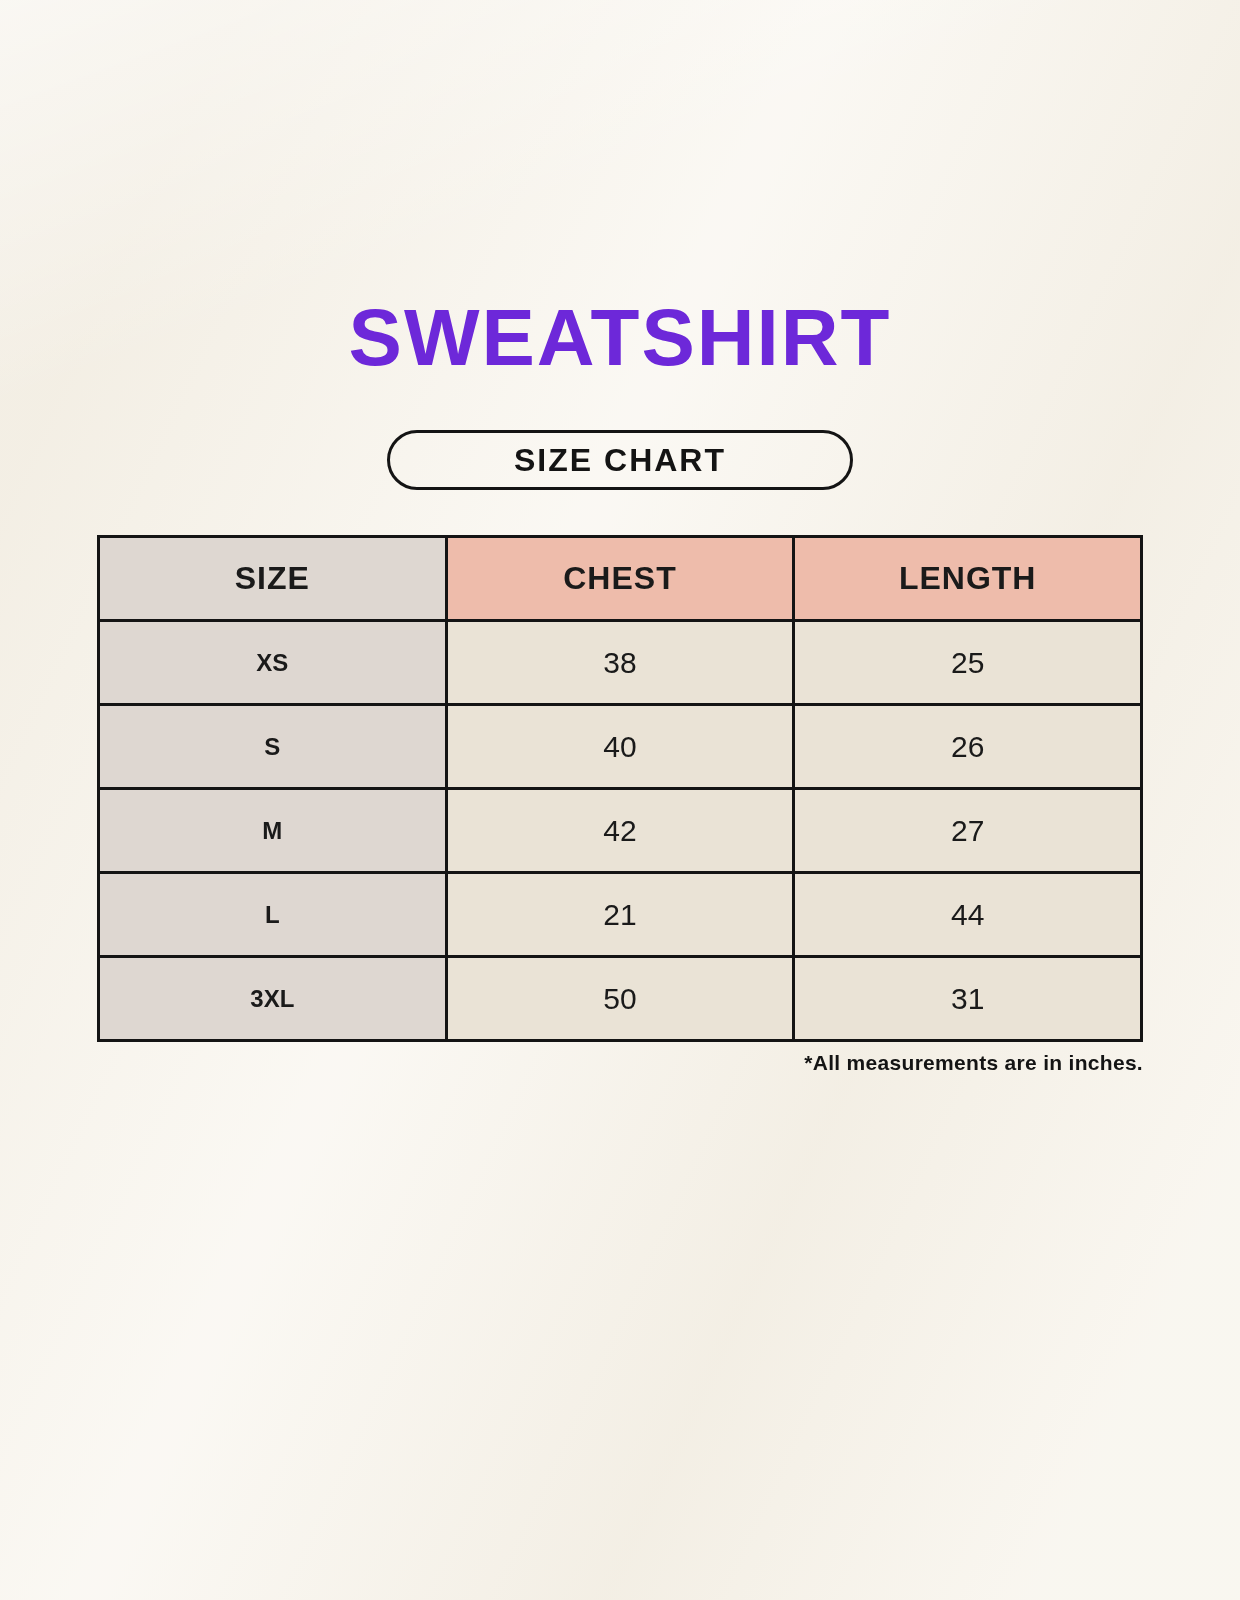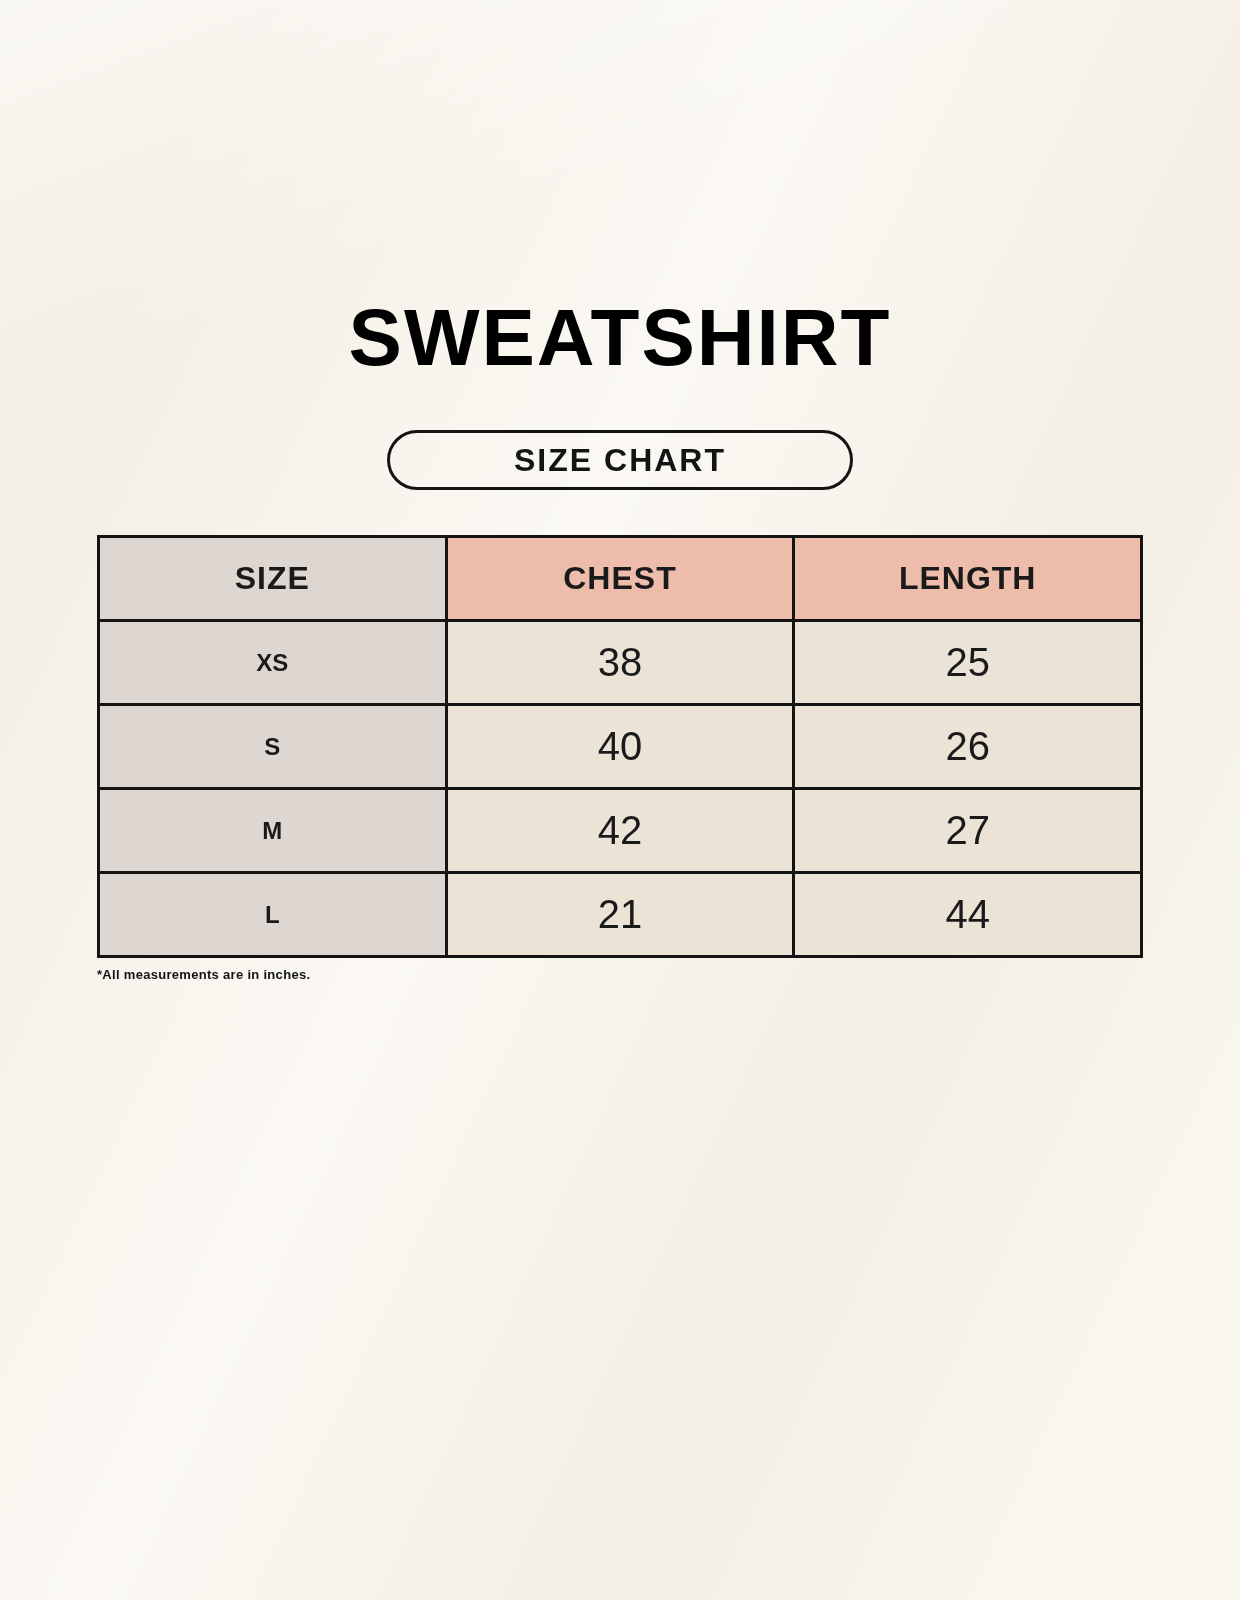--- a/index.html
+++ b/index.html
@@ -19,21 +19,21 @@
     overflow: hidden;
   }
 
   .page-title {
     padding-top: 298px;
     text-align: center;
     font-size: 80px;
     font-weight: 700;
     letter-spacing: 2px;
     line-height: 1;
-    color: #000000;
+    color: #6d28d9;
   }
 
   .badge {
     width: 466px;
     height: 60px;
     margin: 52px auto 0 auto;
     border: 3px solid #141414;
     border-radius: 48px;
     background: transparent;
     display: flex;
@@ -72,28 +72,29 @@
   th.col-accent { background: #eebcab; }
 
   td.cell-size {
     background: #ded7d1;
     font-size: 24px;
     font-weight: 700;
   }
 
   td.cell-value {
     background: #eae3d6;
-    font-size: 40px;
+    font-size: 30px;
     font-weight: 400;
   }
 
   .footnote {
     width: 1046px;
     margin: 9px auto 12px auto;
-    font-size: 13px;
+    text-align: right;
+    font-size: 21px;
     font-weight: 700;
     letter-spacing: 0.3px;
     color: #141414;
   }
 </style>
 </head>
 <body>
 
 <h1 class="page-title">SWEATSHIRT</h1>
 
@@ -123,16 +124,21 @@
     <tr>
       <td class="cell-size">M</td>
       <td class="cell-value">42</td>
       <td class="cell-value">27</td>
     </tr>
     <tr>
       <td class="cell-size">L</td>
       <td class="cell-value">21</td>
       <td class="cell-value">44</td>
     </tr>
+    <tr>
+      <td class="cell-size">3XL</td>
+      <td class="cell-value">50</td>
+      <td class="cell-value">31</td>
+    </tr>
   </tbody>
 </table>
 
 <div class="footnote">*All measurements are in inches.</div>
 
 </body></html>

